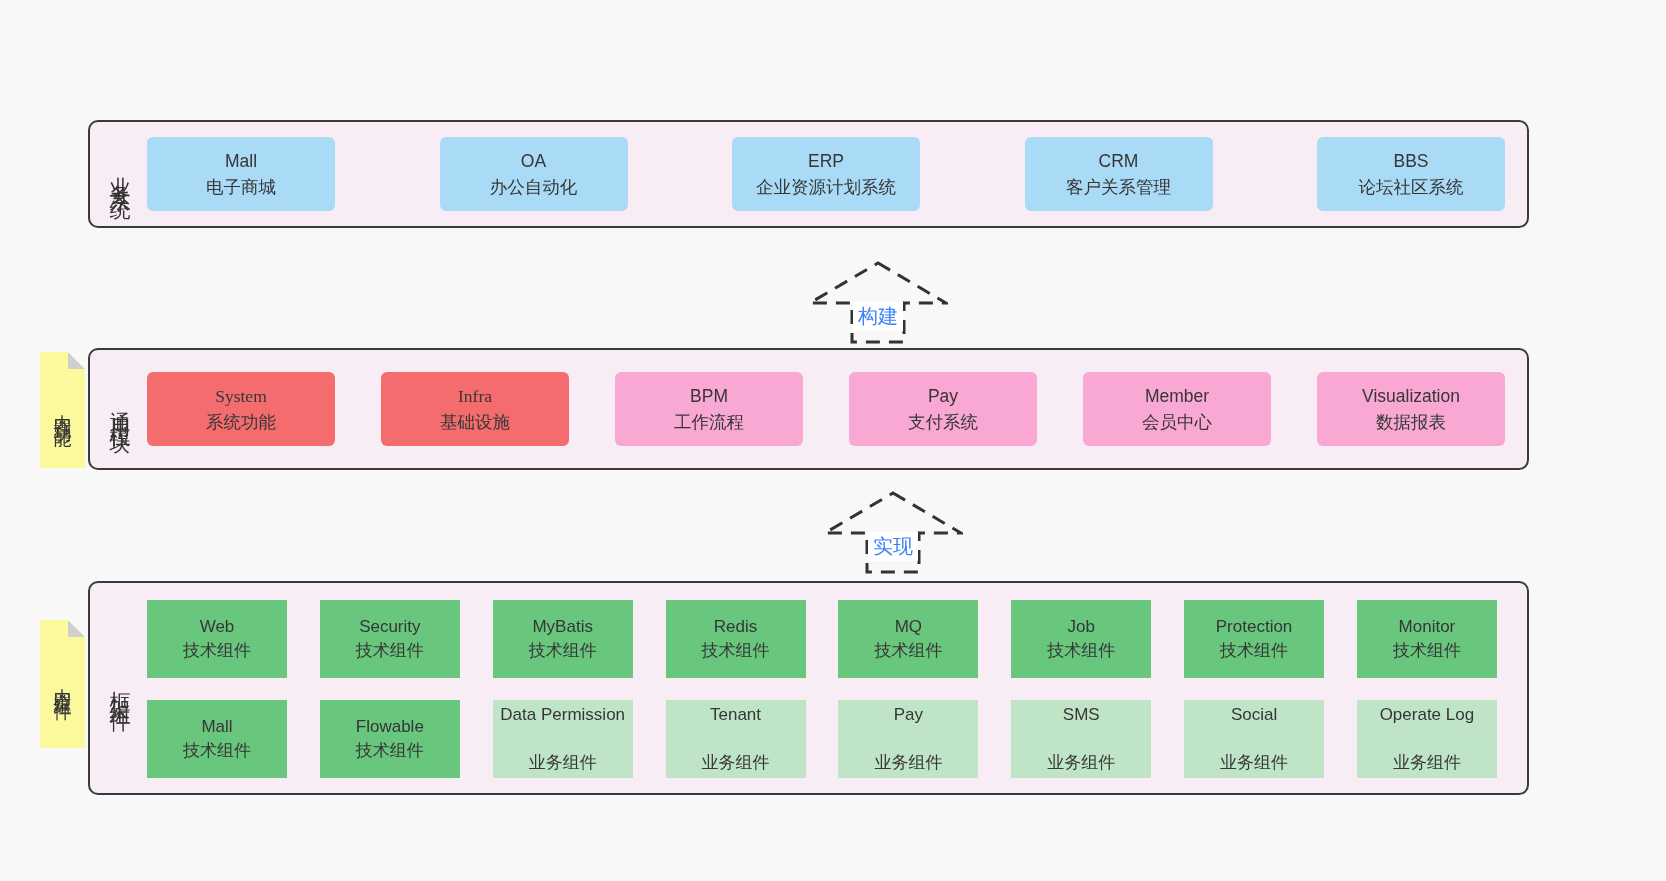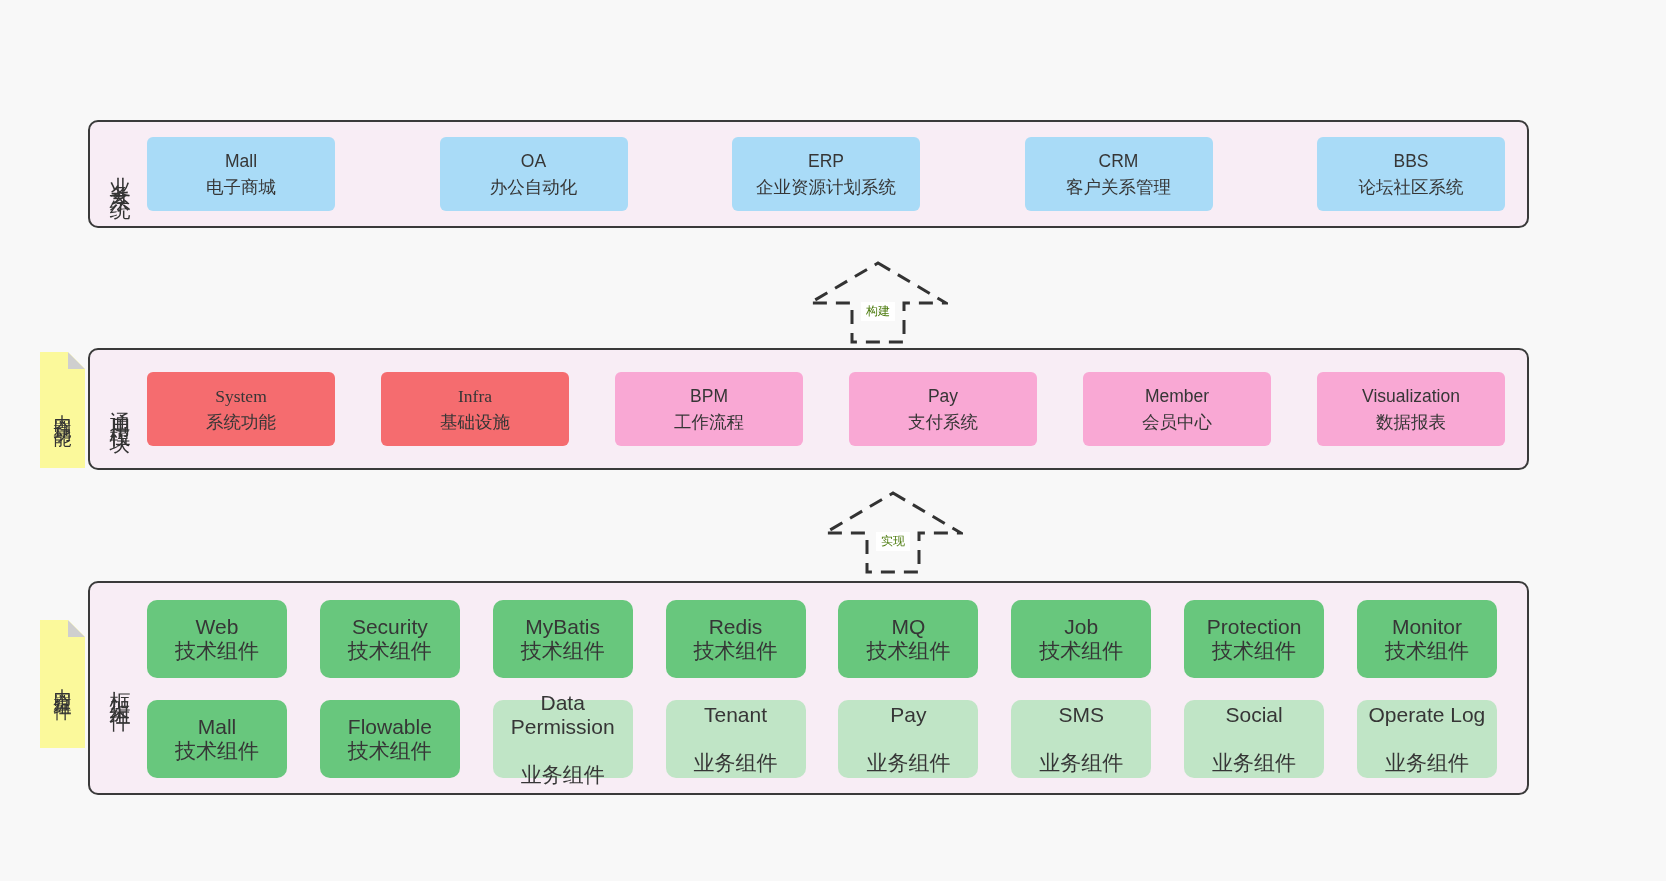--- a/index.html
+++ b/index.html
@@ -37,23 +37,23 @@
   .green-light{background:#c0e5c6;gap:24px;}
   
   .fw-rows{
     position:absolute;left:0;right:0;top:0;bottom:0;
     padding:17px 30px 0 57px;
     display:flex;flex-direction:column;
   }
   .fw-row{display:flex;justify-content:space-between;}
   .fw-row + .fw-row{margin-top:22px;}
   .fw-box{
-    width:140px;height:78px;border-radius:10px;
+    width:140px;height:78px;border-radius:0;
     display:flex;flex-direction:column;align-items:center;justify-content:center;
-    text-align:center;font-size:21px;line-height:24px;
+    text-align:center;font-size:17px;line-height:24px;
     padding:12px 6px;box-sizing:border-box;
   }
   
   .note{
     position:absolute;left:40px;width:45px;
     background:#fbf99b;
     clip-path:polygon(0 0,calc(100% - 17px) 0,100% 17px,100% 100%,0 100%);
     display:flex;align-items:center;justify-content:center;
   }
   .note-fold{
@@ -63,21 +63,21 @@
   }
   .note-text{
     writing-mode:vertical-lr;text-orientation:upright;
     font-size:18px;letter-spacing:5px;color:#333;
   }
   
   .arrow{position:absolute;width:140px;height:84px;}
   .arrow svg{display:block;}
   .arrow-label{
     position:absolute;left:50%;top:42px;transform:translateX(-50%);
-    background:#ffffff;padding:1px 5px;font-size:12px;color:#4d7c0f;
+    background:#ffffff;padding:1px 5px;font-size:20px;color:#3b82f6;
     white-space:nowrap;
   }
 </style>
 </head>
 <body>
 
 <div id="stage">
 
   <div class="panel" style="top:120px;height:108px;">
     <div class="panel-label">业务系统</div>

